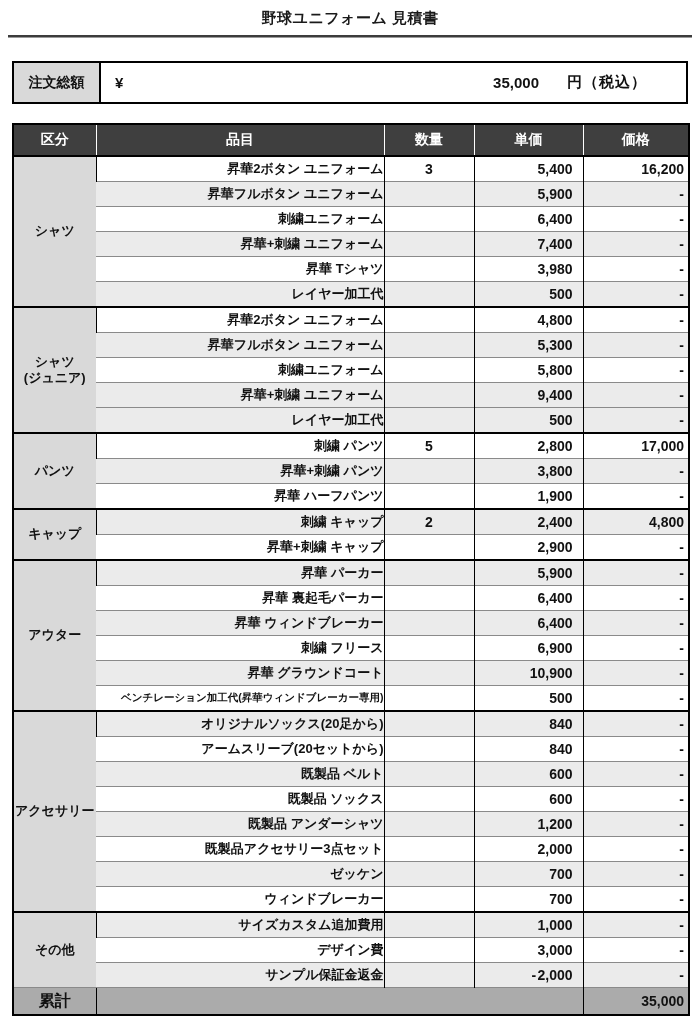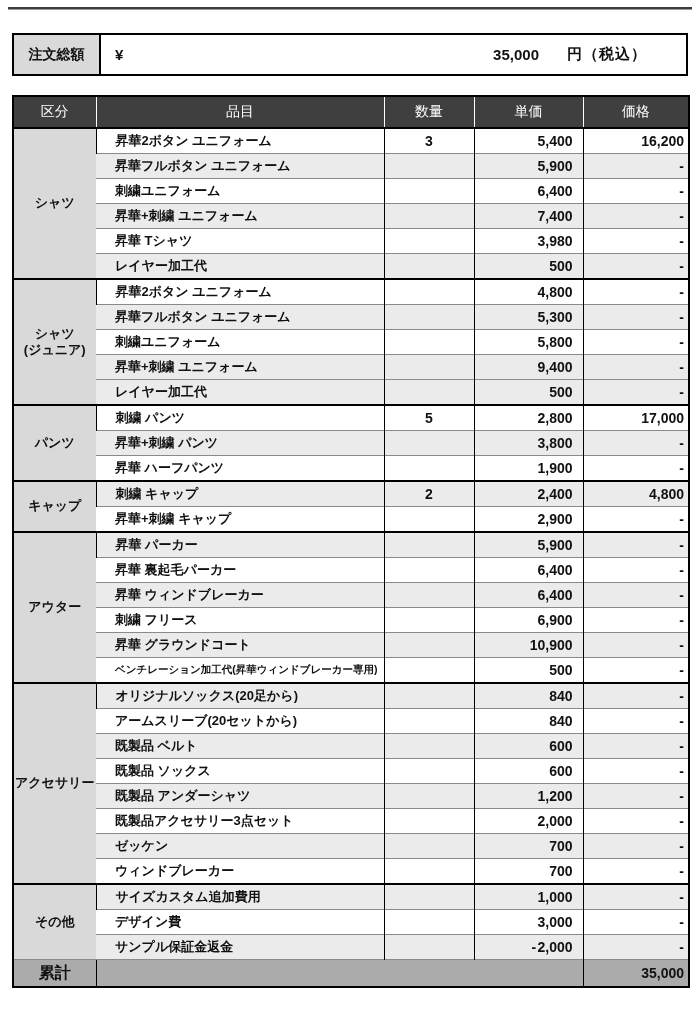--- a/index.html
+++ b/index.html
@@ -45,21 +45,21 @@
     border:2.5px solid #000;
   }
   .main col.c-cat{width:83px;}
   .main col.c-item{width:288px;}
   .main col.c-qty{width:90px;}
   .main col.c-unit{width:109px;}
   .main col.c-price{width:106px;}
 
   .main th{
     height:28px;background:var(--header_bg,#3f3f3f);color:var(--header_text,#fff);
-    font-size:14px;font-weight:400;text-align:center;
+    font-size:14px;font-weight:700;text-align:center;
     border-left:1px solid #fff;border-bottom:2.5px solid #000;
   }
   .main th:first-child{border-left:none;}
 
   .main td{
     height:24px;padding:0;font-weight:700;font-size:13px;
     border-left:1.5px solid #000;background:#fff;
     overflow:hidden;white-space:nowrap;
   }
   .main td:first-child{border-left:none;}
@@ -68,40 +68,41 @@
 
   
   .main tbody tr td{border-top:1px solid var(--grid_gray,#8a8a8a);}
   .main tbody tr.group-start td{border-top:2px solid #000;}
 
   td.cat{
     background:var(--category_bg,#d9d9d9) !important;
     text-align:center;white-space:pre-line;line-height:1.25;
     font-size:13px;border-top:2px solid #000;
   }
-  td.item{padding-left:19px;text-align:left;}
+  td.item{padding-left:0;text-align:right;}
   td.item.small{font-size:10.5px;}
   td.qty{text-align:center;font-size:14px;}
   td.unit{font-size:14px;}
   .u-wrap{display:flex;justify-content:flex-end;align-items:center;height:100%;padding:0 10px 0 7px;}
   .u-wrap .minus{min-width:6px;text-align:left;}
   td.price{text-align:right;padding-right:4px;font-size:14px;}
 
   tr.total-row td{
     background:var(--total_bg,#ababab) !important;
     border-top:2.5px solid #000;height:26px;
   }
   tr.total-row td.cat{background:var(--total_bg,#ababab) !important;font-size:16px;}
   tr.total-row td.price{font-size:14px;}
 </style>
 </head>
 <body>
 
 <div class="page">
 
+  <div class="title">野球ユニフォーム 見積書</div>
   <div class="title-rule"></div>
 
   <table class="order-box">
     <tbody>
       <tr>
         <td class="ob-label">注文総額</td>
         <td class="ob-value">
           <div class="ob-flex">
             <span class="ob-yen">¥</span>
             <span class="ob-amount">35,000</span>

